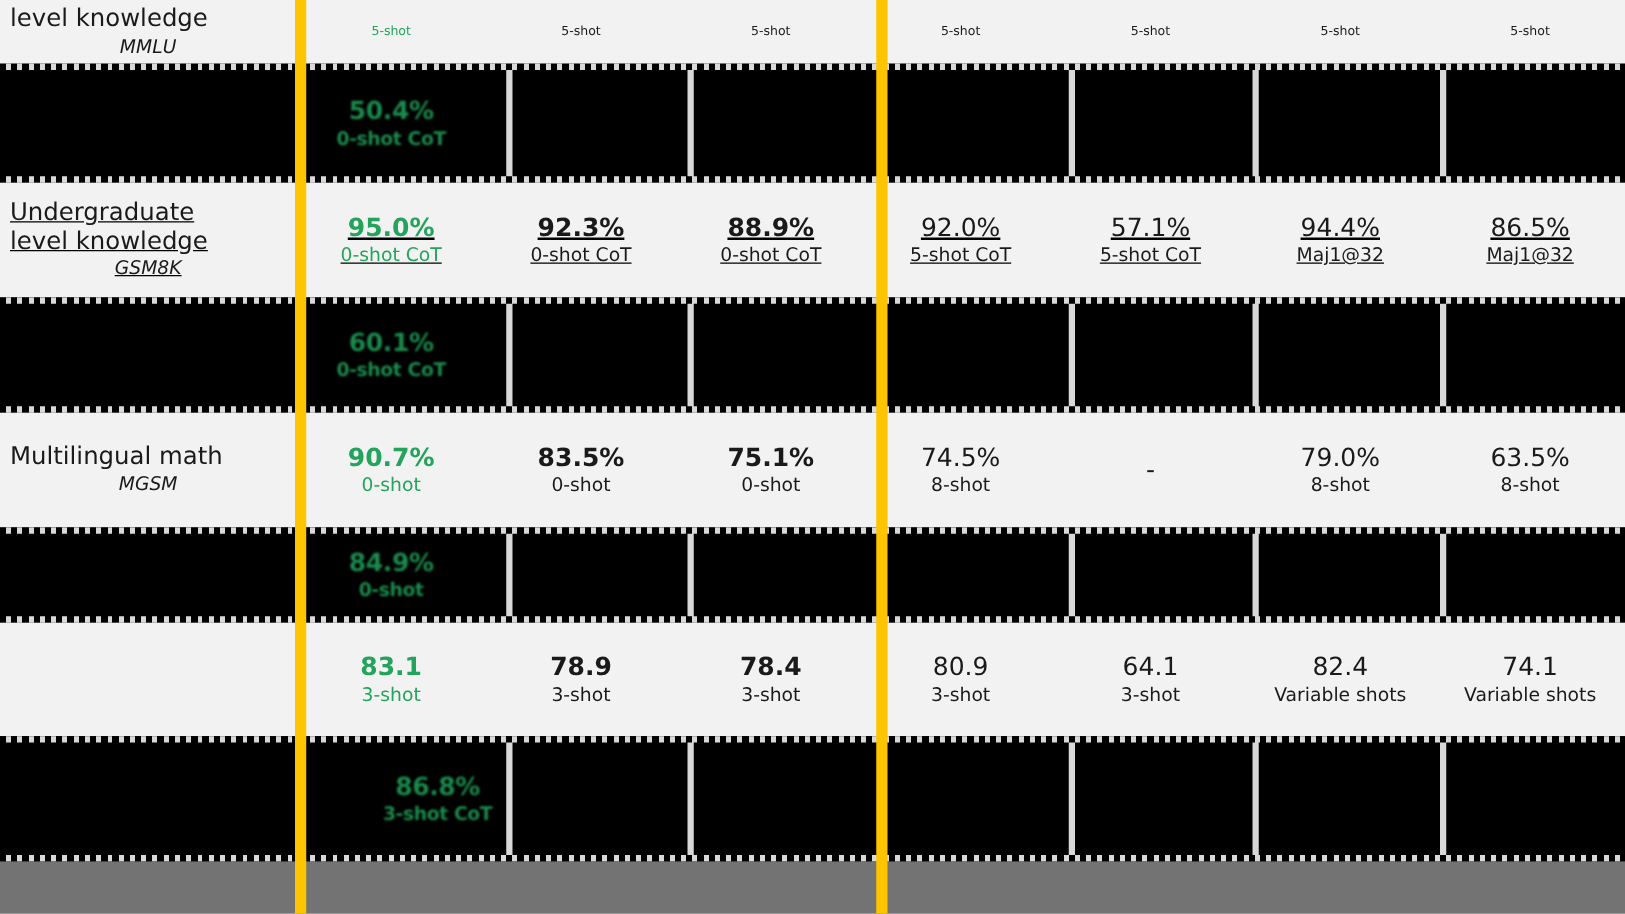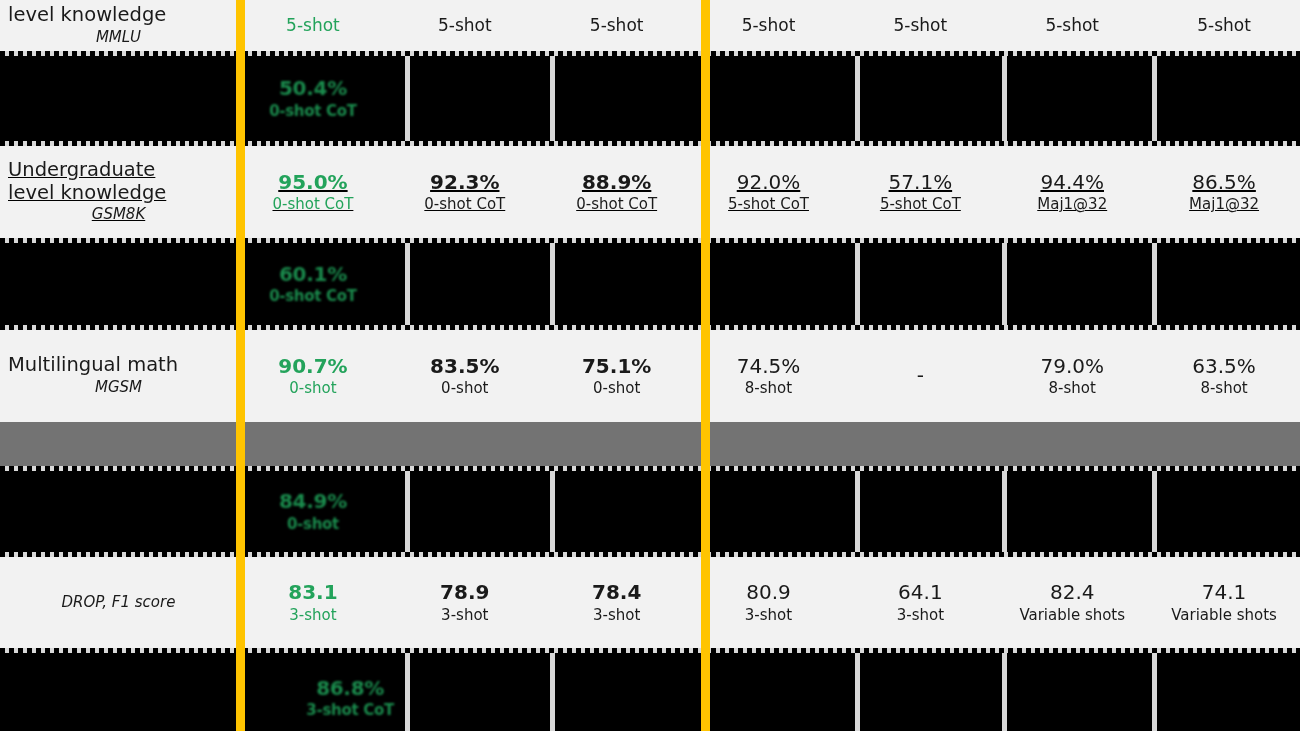--- a/index.html
+++ b/index.html
@@ -98,21 +98,21 @@
   }
 
   
   .col-hl .val-num,
   .col-hl .val-shot { color: #23a35b; }
 
   
   .plain .val-num { font-weight: normal; }
 
   
-  .hdr .val-shot { font-size: 17px; margin-top: 0; }
+  .hdr .val-shot { font-size: 10px; margin-top: 0; }
 
   
   .masked .val-num,
   .masked .val-shot {
     color: #1a8a4c;
     filter: blur(0.9px);
     letter-spacing: -0.3px;
   }
   .masked .val-num { font-size: 20px; font-weight: bold; }
   .masked .val-shot { font-size: 15px; font-weight: bold; }
@@ -268,41 +268,40 @@
         </div>
         <div class="val-cell plain">
           <div class="val-num">79.0%</div>
           <div class="val-shot">8-shot</div>
         </div>
         <div class="val-cell plain">
           <div class="val-num">63.5%</div>
           <div class="val-shot">8-shot</div>
         </div>
       </div>
-      <div class="row masked" style="height: 91px; margin-top: 44px;">
+      <div class="row masked" style="height: 76px;">
         <div class="label-cell"></div>
         <div class="val-cell col-hl">
           <div class="val-num">84.9%</div>
           <div class="val-shot">0-shot</div>
         </div>
         <div class="val-cell"></div>
         <div class="val-cell"></div>
         <div class="val-cell plain"></div>
         <div class="val-cell plain"></div>
         <div class="val-cell plain"></div>
         <div class="val-cell plain"></div>
         <div class="vdiv" style="left: 405px;"></div>
         <div class="vdiv" style="left: 550px;"></div>
         <div class="vdiv" style="left: 855px;"></div>
         <div class="vdiv" style="left: 1002px;"></div>
         <div class="vdiv" style="left: 1152px;"></div>
       </div>
       <div class="row light" style="height: 91px;">
         <div class="label-cell">
-          <div class="label-sub">DROP, F1 score</div>
         </div>
         <div class="val-cell col-hl">
           <div class="val-num">83.1</div>
           <div class="val-shot">3-shot</div>
         </div>
         <div class="val-cell">
           <div class="val-num">78.9</div>
           <div class="val-shot">3-shot</div>
         </div>
         <div class="val-cell">

